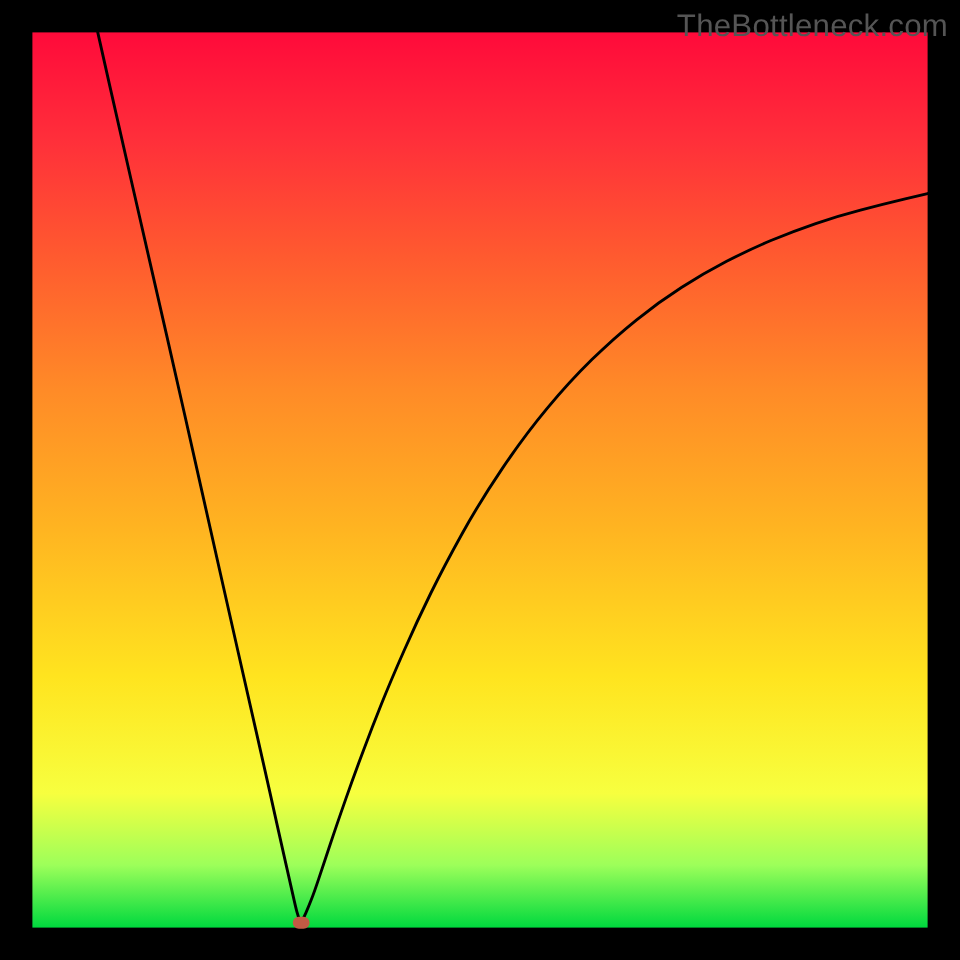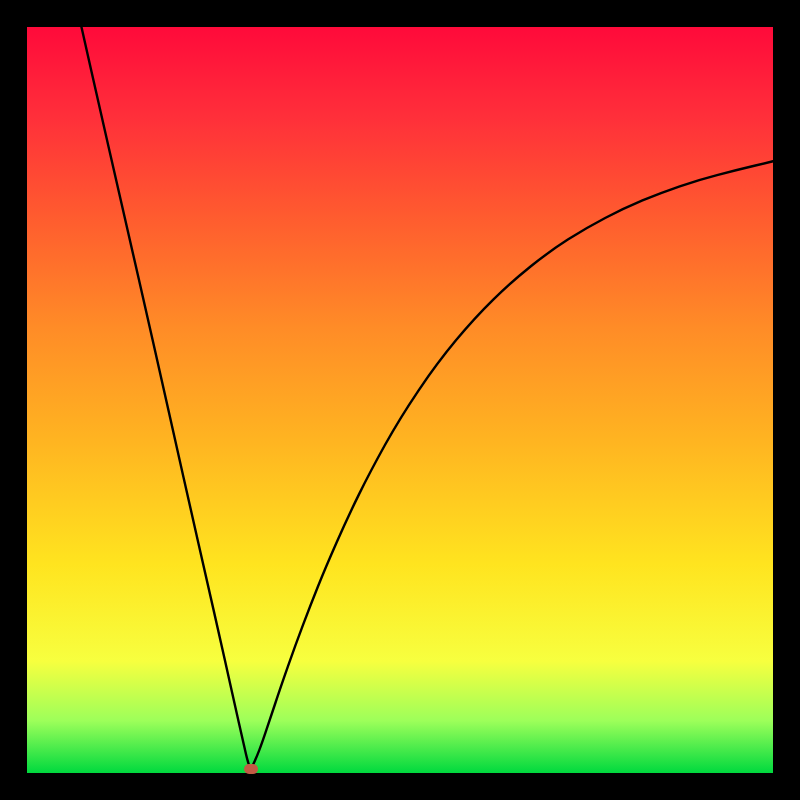--- a/index.html
+++ b/index.html
@@ -68,13 +68,14 @@
 </head>
 <body>
 
 <div class="frame">
   <div class="plot-area">
     <svg class="curve" viewBox="0 0 746 746" preserveAspectRatio="none">
       <path id="curve-path" fill="none" stroke="#000" stroke-width="2.4" stroke-linejoin="round" stroke-linecap="round" d="M 54.46 0.00 Q 54.46 0.00 64.53 44.76 Q 74.60 89.52 82.06 121.97 Q 89.52 154.42 96.98 187.25 Q 104.44 220.07 111.90 252.52 Q 119.36 284.97 126.82 318.17 Q 134.28 351.37 141.74 384.56 Q 149.20 417.76 156.66 450.96 Q 164.12 484.15 171.58 516.98 Q 179.04 549.80 186.50 582.63 Q 193.96 615.45 197.69 632.24 Q 201.42 649.02 205.15 665.81 Q 208.88 682.59 211.86 695.64 Q 214.85 708.70 217.09 718.77 Q 219.32 728.84 220.44 732.94 Q 221.56 737.05 222.68 739.66 Q 223.80 742.27 224.92 740.03 Q 226.04 737.79 227.90 733.69 Q 229.77 729.59 232.38 722.87 Q 234.99 716.16 238.72 704.97 Q 242.45 693.78 248.05 677.00 Q 253.64 660.21 261.10 638.95 Q 268.56 617.69 276.02 597.92 Q 283.48 578.15 290.94 559.50 Q 298.40 540.85 309.59 515.49 Q 320.78 490.12 331.97 467.37 Q 343.16 444.62 358.08 417.76 Q 373.00 390.90 391.65 363.30 Q 410.30 335.70 428.95 313.32 Q 447.60 290.94 466.25 272.66 Q 484.90 254.39 503.55 239.47 Q 522.20 224.55 540.85 212.61 Q 559.50 200.67 578.15 190.98 Q 596.80 181.28 615.45 173.44 Q 634.10 165.61 652.75 159.27 Q 671.40 152.93 690.05 148.08 Q 708.70 143.23 727.35 138.76 T 746.00 134.28"></path>
     </svg>
     <div class="marker" id="min-marker" style="left: 223.8px; top: 742.27px;"></div>
   </div>
+  <div class="watermark">TheBottleneck.com</div>
 </div>
 
 </body></html>

